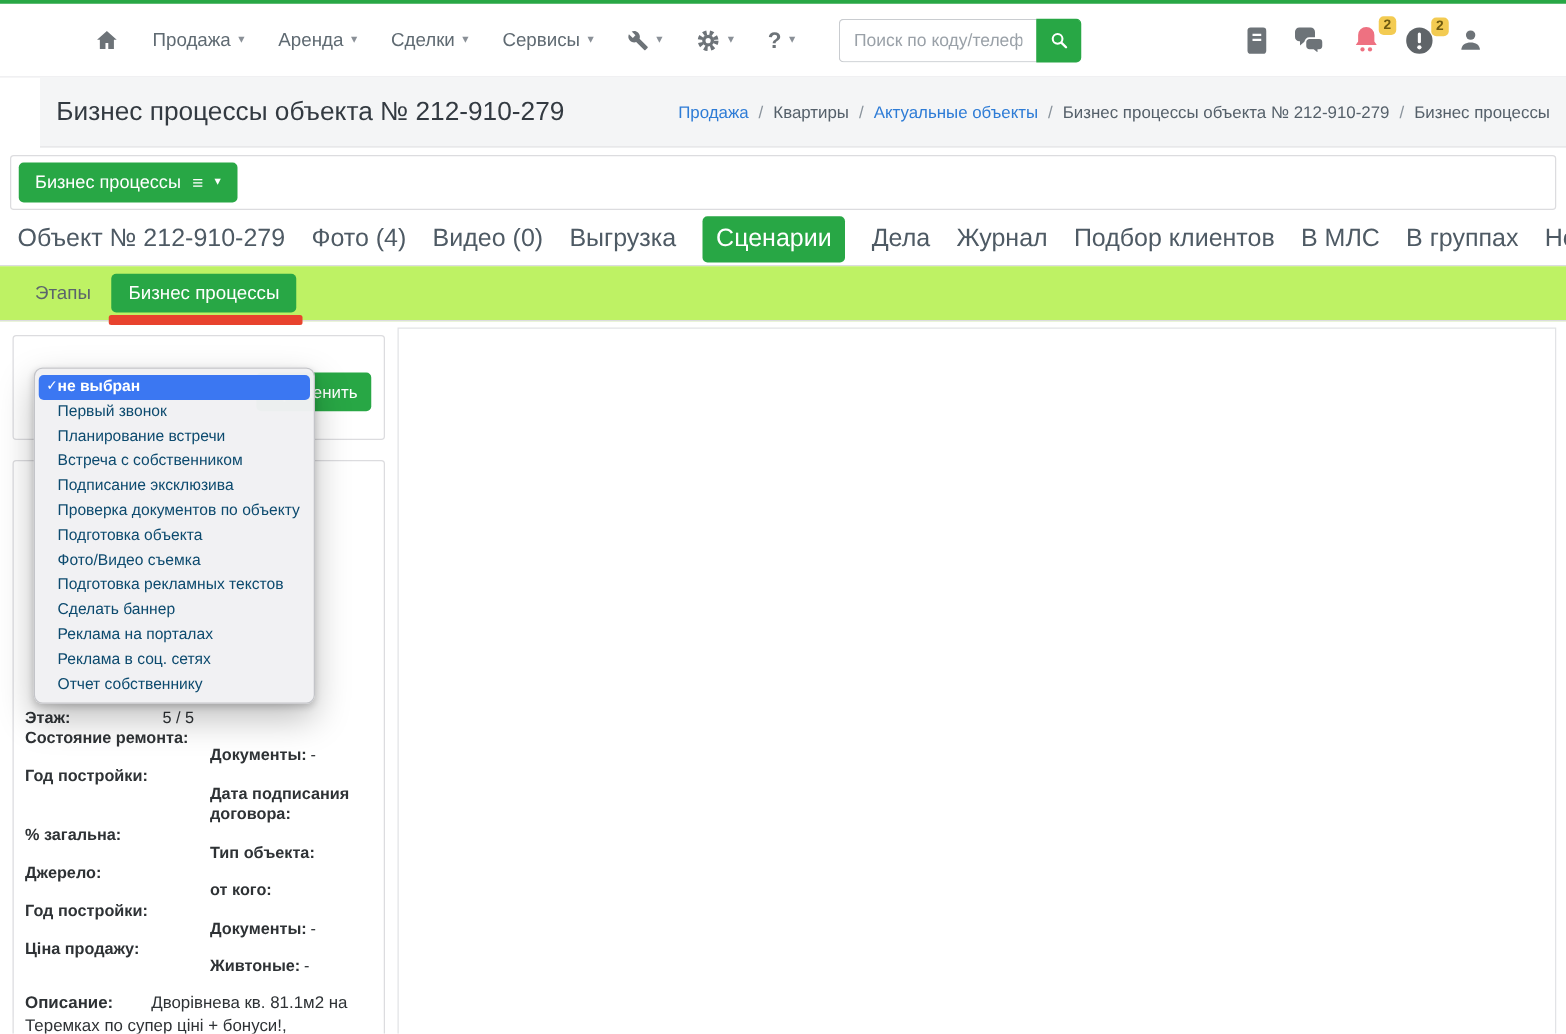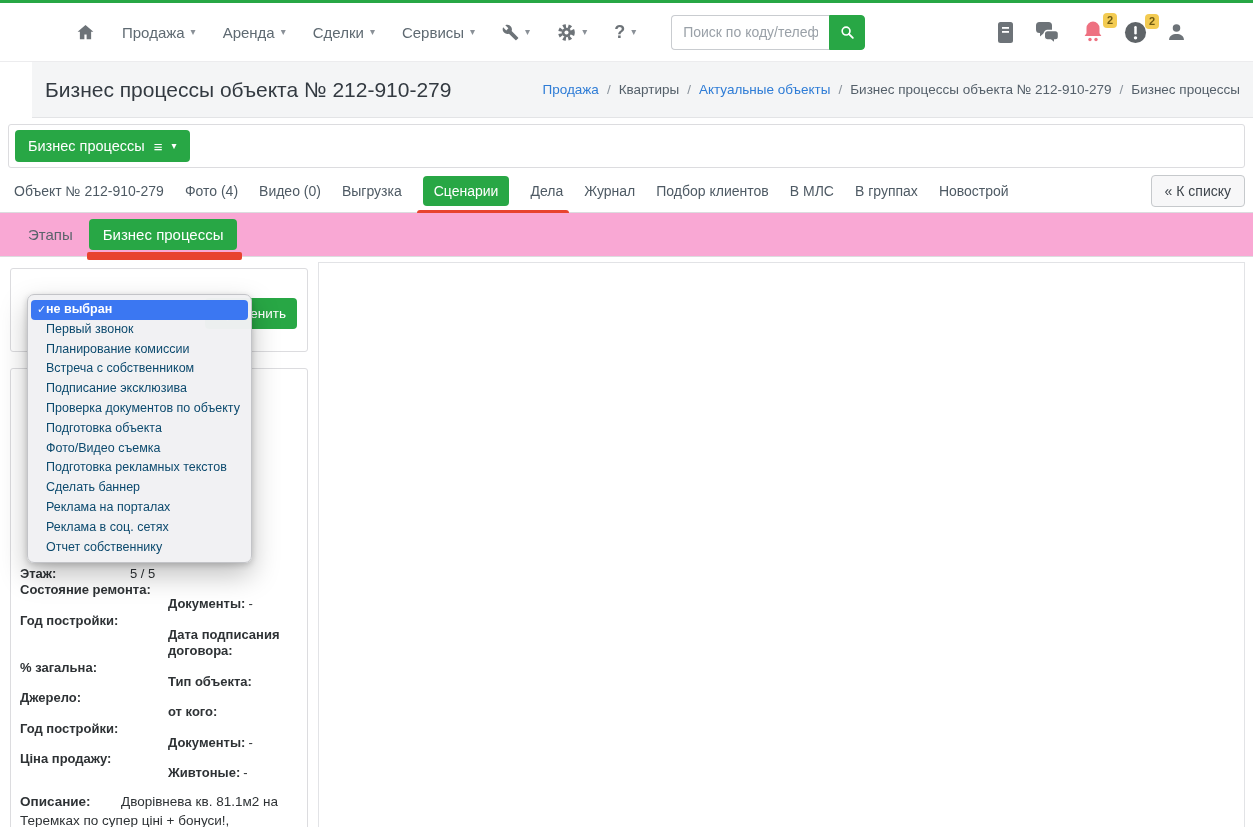--- a/index.html
+++ b/index.html
@@ -41,30 +41,30 @@
   .toolbar-card { position:absolute; top:124px; left:8px; right:8px; height:44px; background:#fff;
                   border:1px solid #dcdcdf; border-radius:3px; display:flex; align-items:center; padding:0 6px; }
   .bp-button { background:#28a745; color:#fff; font-size:14.5px; border:none; border-radius:4px;
                padding:8px 13px; display:flex; align-items:center; gap:9px; cursor:pointer; font-family:inherit; }
   .bp-button .menu-gl { font-size:15px; line-height:1; }
   .bp-button .caret-gl { font-size:10px; line-height:1; }
 
   
   .tabs-bar { position:absolute; top:170px; left:0; right:0; height:43px; border-bottom:1px solid #dcdcdf;
               display:flex; align-items:center; padding:0 8px 0 14px; gap:21px; background:#fff; }
-  .tab { font-size:14px; color:#4e5a64; cursor:pointer; white-space:nowrap; }
+  .tab { font-size:20px; color:#4e5a64; cursor:pointer; white-space:nowrap; }
   .tab.active { background:#28a745; color:#fff; padding:7px 11px; border-radius:4px; position:relative; }
   .annot1 { position:absolute; left:-6px; top:calc(100% + 4px); width:152px; height:7px;
             background:#e8432e; border-radius:3px; }
   .back-btn { margin-left:auto; background:#f7f7f8; border:1px solid #c6c9cc; border-radius:4px;
               padding:7px 13px; font-size:14px; color:#3d444b; cursor:pointer; white-space:nowrap; font-family:inherit; }
 
   
   .subtabs { position:absolute; top:213px; left:0; right:0; height:44px; border-bottom:1px solid #dcdcdf;
-             display:flex; align-items:center; padding-left:28px; gap:16px; background:#f9a8d4; }
+             display:flex; align-items:center; padding-left:28px; gap:16px; background:#bef264; }
   .subtab { font-size:15px; color:#5b646c; cursor:pointer; }
   .subtab.active { background:#28a745; color:#fff; padding:7px 14px; border-radius:4px; position:relative; }
   .annot2 { position:absolute; left:-2px; top:calc(100% + 2px); width:calc(100% + 7px); height:8px;
             background:#e8432e; border-radius:2px; }
 
   
   .right-panel { position:absolute; left:318px; top:262px; width:927px; height:600px;
                  background:#fff; border:1px solid #e2e3e6; }
   .card1 { position:absolute; left:10px; top:268px; width:298px; height:84px; background:#fff;
            border:1px solid #dcdcdf; border-radius:3px; }
@@ -301,21 +301,21 @@
       <b>Описание:</b><span>Дворівнева кв. 81.1м2 на Теремках по супер ціні + бонуси!, СПЕЦІАЛЬНА ПРОПОЗИЦІЯ! МАНСАРДНІ ВІКНА, УТЕПЛЕННЯ ДАХУ НА 2 рівні В ПОДАРУНОК! Дворівнева квартира : загальна площа 81.1 кв.м., 1й рівень - 44 кв.м., 2й рівень - 37.1 кв.м., 5и902Е5поверх</span>
     </div>
   </div>
 
   <ul class="dropdown">
     <li class="opt selected">
       <span class="check">✓</span>
       <span>не выбран</span>
     </li>
     <li class="opt">Первый звонок</li>
-    <li class="opt">Планирование комиссии</li>
+    <li class="opt">Планирование встречи</li>
     <li class="opt">Встреча с собственником</li>
     <li class="opt">Подписание эксклюзива</li>
     <li class="opt">Проверка документов по объекту</li>
     <li class="opt">Подготовка объекта</li>
     <li class="opt">Фото/Видео съемка</li>
     <li class="opt">Подготовка рекламных текстов</li>
     <li class="opt">Сделать баннер</li>
     <li class="opt">Реклама на порталах</li>
     <li class="opt">Реклама в соц. сетях</li>
     <li class="opt">Отчет собственнику</li>

